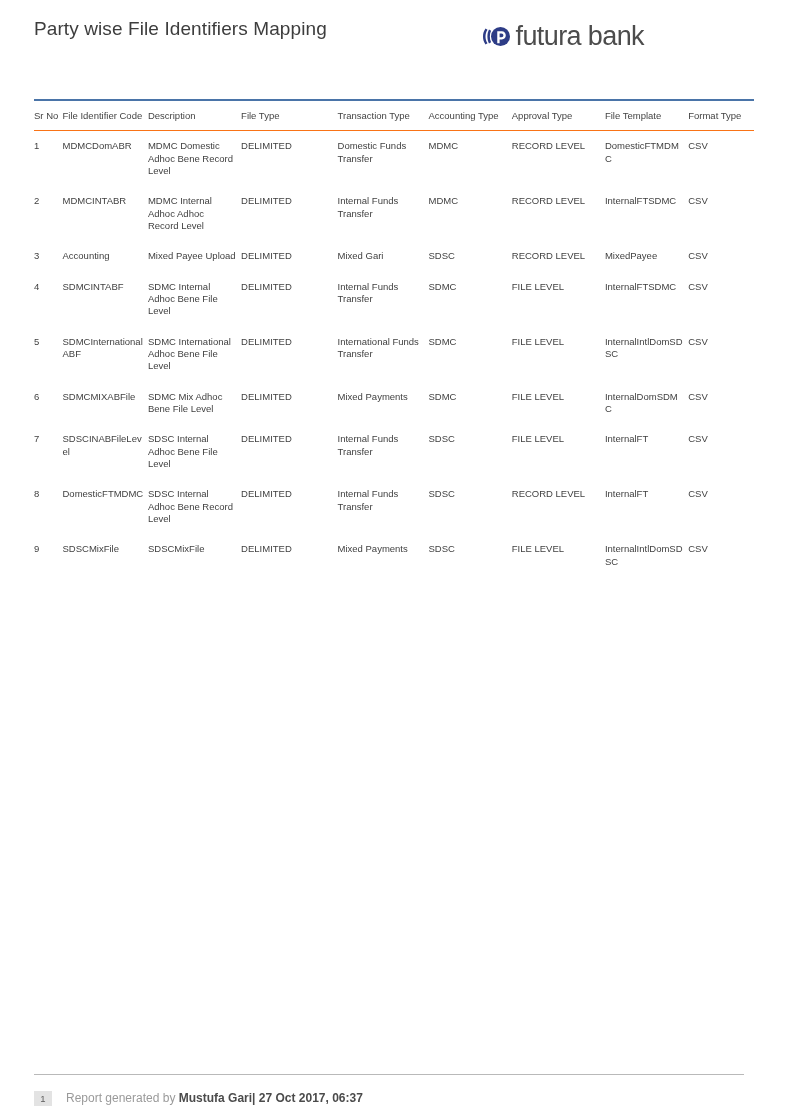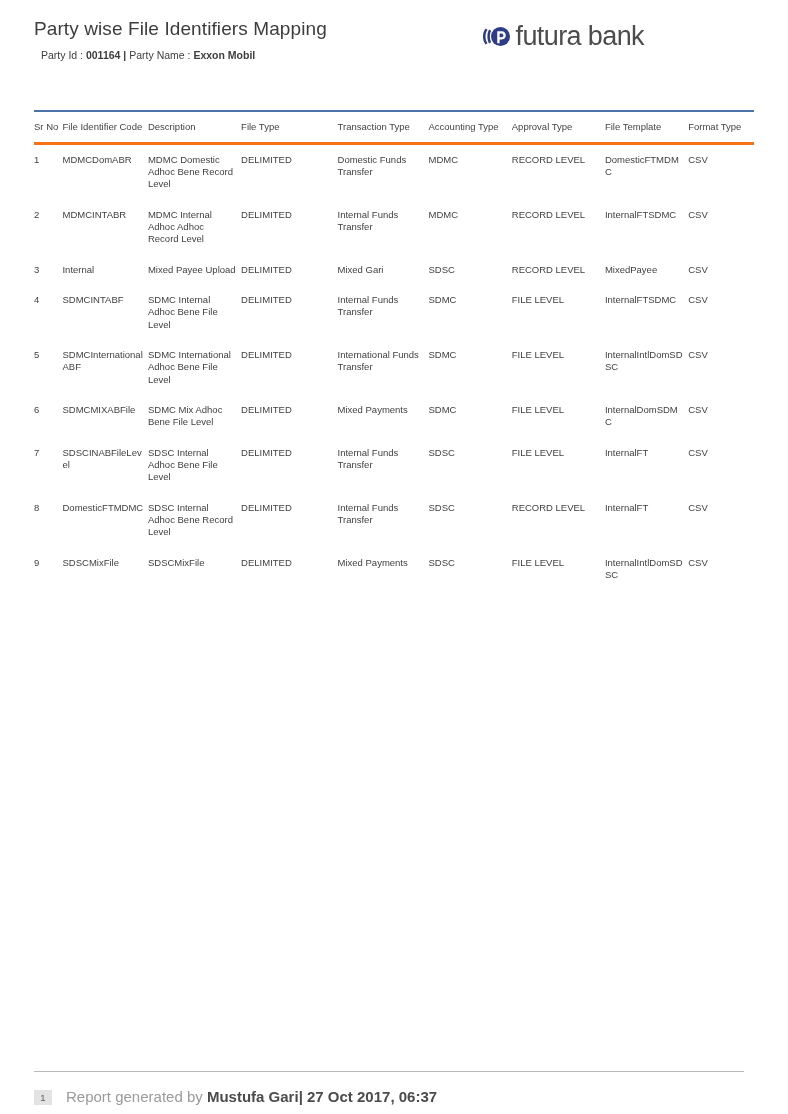--- a/index.html
+++ b/index.html
@@ -85,21 +85,21 @@
   }
   table.report thead th {
     font-size: 9.5px;
     font-weight: normal;
     color: #444444;
     text-align: left;
     vertical-align: top;
     padding: 9px 4px 8px 0;
     line-height: 1.28;
     border-top: 2.5px solid #4a74a8;
-    border-bottom: 3px solid #f97316;
+    border-bottom: 1px solid #f97316;
   }
   table.report tbody td {
     font-size: 9.5px;
     color: #3f3f3f;
     vertical-align: top;
     text-align: left;
     padding: 9px 4px 9px 0;
     line-height: 1.3;
     word-wrap: break-word;
     overflow-wrap: break-word;
@@ -137,43 +137,36 @@
     color: #5d5d5d;
     font-size: 9.5px;
     width: 18px;
     height: 15px;
     display: flex;
     align-items: center;
     justify-content: center;
     margin-right: 14px;
   }
   .footer-text {
-    font-size: 15px;
+    font-size: 12px;
     color: #9a9a9a;
     line-height: 1.2;
     white-space: nowrap;
   }
   .footer-text b { color: #4b4b4b; font-weight: bold; }
 </style>
 </head>
 <body>
 
 <div class="page">
 
   <div class="report-header">
 
     <div class="header-left">
       <h1 class="page-title">Party wise File Identifiers Mapping</h1>
-      <div class="party-line">
-        <span>Party Id :</span>
-        <b>001164</b>
-        <span class="sep">|</span>
-        <span>Party Name :</span>
-        <b>Exxon Mobil</b>
-      </div>
     </div>
 
     <div class="brand">
       <svg class="brand-mark" viewBox="0 0 54 54">
         <path d="M5,11 C1.5,16 0,21 0,27 C0,33 1.5,38 5,43 L9,40.5 C6.3,36.4 5,31.8 5,27 C5,22.2 6.3,17.6 9,13.5 Z" fill="#2d3c86"></path>
         <path d="M12,13 C9.8,17.3 8.8,21.9 8.8,27 C8.8,32.1 9.8,36.7 12,41 L16.2,38.6 C14.5,34.9 13.7,31 13.7,27 C13.7,23 14.5,19.1 16.2,15.4 Z" fill="#2d3c86"></path>
         <circle cx="35" cy="27" r="19" fill="#2d3c86"></circle>
         <path d="M28.5,16.5 L28.5,40.5 L33.2,40.5 L33.2,32.8 L37.6,32.8 C42.4,32.8 45.6,29.6 45.6,24.7 C45.6,19.8 42.4,16.5 37.6,16.5 Z M33.2,20.8 L37,20.8 C39.4,20.8 40.8,22.3 40.8,24.7 C40.8,27.1 39.4,28.6 37,28.6 L33.2,28.6 Z" fill="#ffffff"></path>
       </svg>
       <span class="brand-text">futura bank</span>
@@ -227,21 +220,21 @@
           <td>DELIMITED</td>
           <td>Internal Funds Transfer</td>
           <td>MDMC</td>
           <td>RECORD LEVEL</td>
           <td>InternalFTSDMC</td>
           <td>CSV</td>
         </tr>
 
         <tr>
           <td>3</td>
-          <td>Internal</td>
+          <td>Accounting</td>
           <td>Mixed Payee Upload</td>
           <td>DELIMITED</td>
           <td>Mixed Gari</td>
           <td>SDSC</td>
           <td>RECORD LEVEL</td>
           <td>MixedPayee</td>
           <td>CSV</td>
         </tr>
 
         <tr>

